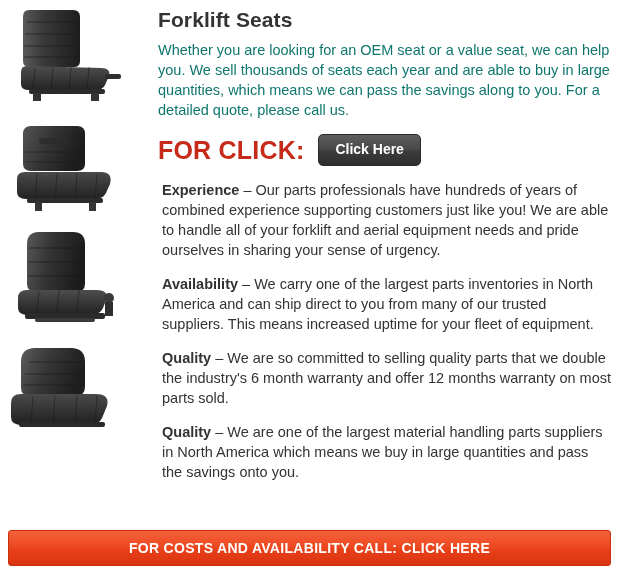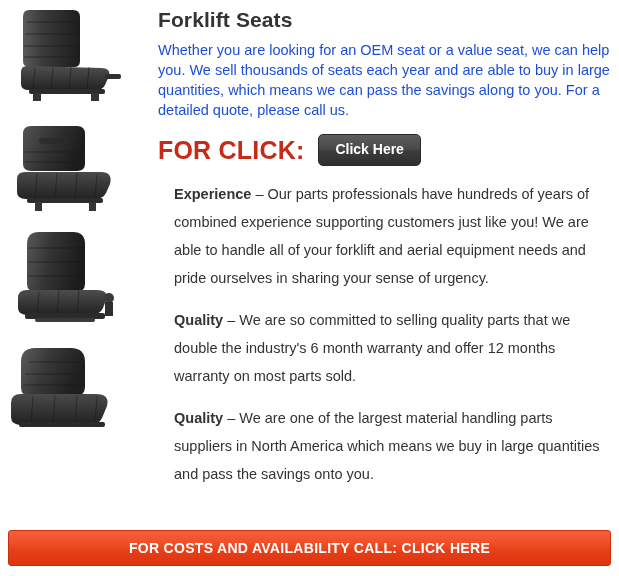--- a/index.html
+++ b/index.html
@@ -52,21 +52,21 @@
     line-height: 24px;
     font-weight: bold;
     color: #333333;
     margin: 0 0 8px 0;
     letter-spacing: 0.1px;
   }
   p.intro {
     font-size: 14.5px;
     line-height: 20px;
     margin: 0 0 14px 0;
-    color: #1d4ed8;
+    color: #0f766e;
   }
   .prices-row {
     display: flex;
     align-items: center;
     margin: 4px 0 14px 0;
   }
   .prices-label {
     font-size: 25px;
     font-weight: bold;
     color: #c62a18;
@@ -80,22 +80,22 @@
     font-size: 14px;
     font-weight: bold;
     padding: 7px 16px 8px 16px;
     border-radius: 5px;
     border: 1px solid #2a2a2a;
     cursor: pointer;
     line-height: 15px;
   }
   .feature {
     font-size: 14.5px;
-    line-height: 28px;
-    margin: 0 0 14px 16px;
+    line-height: 20px;
+    margin: 0 0 14px 4px;
     color: #333333;
   }
   .feature b {
     font-weight: bold;
     color: #333333;
   }
   
   .banner-wrap {
     position: absolute;
     left: 0;
@@ -274,20 +274,23 @@
 
       <div class="prices-row">
         <span class="prices-label">FOR CLICK:</span>
         <span class="click-btn">Click Here</span>
       </div>
 
       <p class="feature">
         <b>Experience</b><span> – </span><span>Our parts professionals have hundreds of years of combined experience supporting customers just like you!  We are able to handle all of your forklift and aerial equipment needs and pride ourselves in sharing your sense of urgency.</span>
       </p>
 
+      <p class="feature">
+        <b>Availability</b><span> – </span><span>We carry one of the largest parts inventories in North America and can ship direct to you from many of our trusted suppliers.  This means increased uptime for your fleet of equipment.</span>
+      </p>
 
       <p class="feature">
         <b>Quality</b><span> – </span><span>We are so committed to selling quality parts that we double the industry's 6 month warranty and offer 12 months warranty on most parts sold.</span>
       </p>
 
 
       <p class="feature">
         <b>Quality</b><span> – </span><span>We are one of the largest material handling parts suppliers in North America which means we buy in large quantities and pass the savings onto you.</span>
       </p>
 

